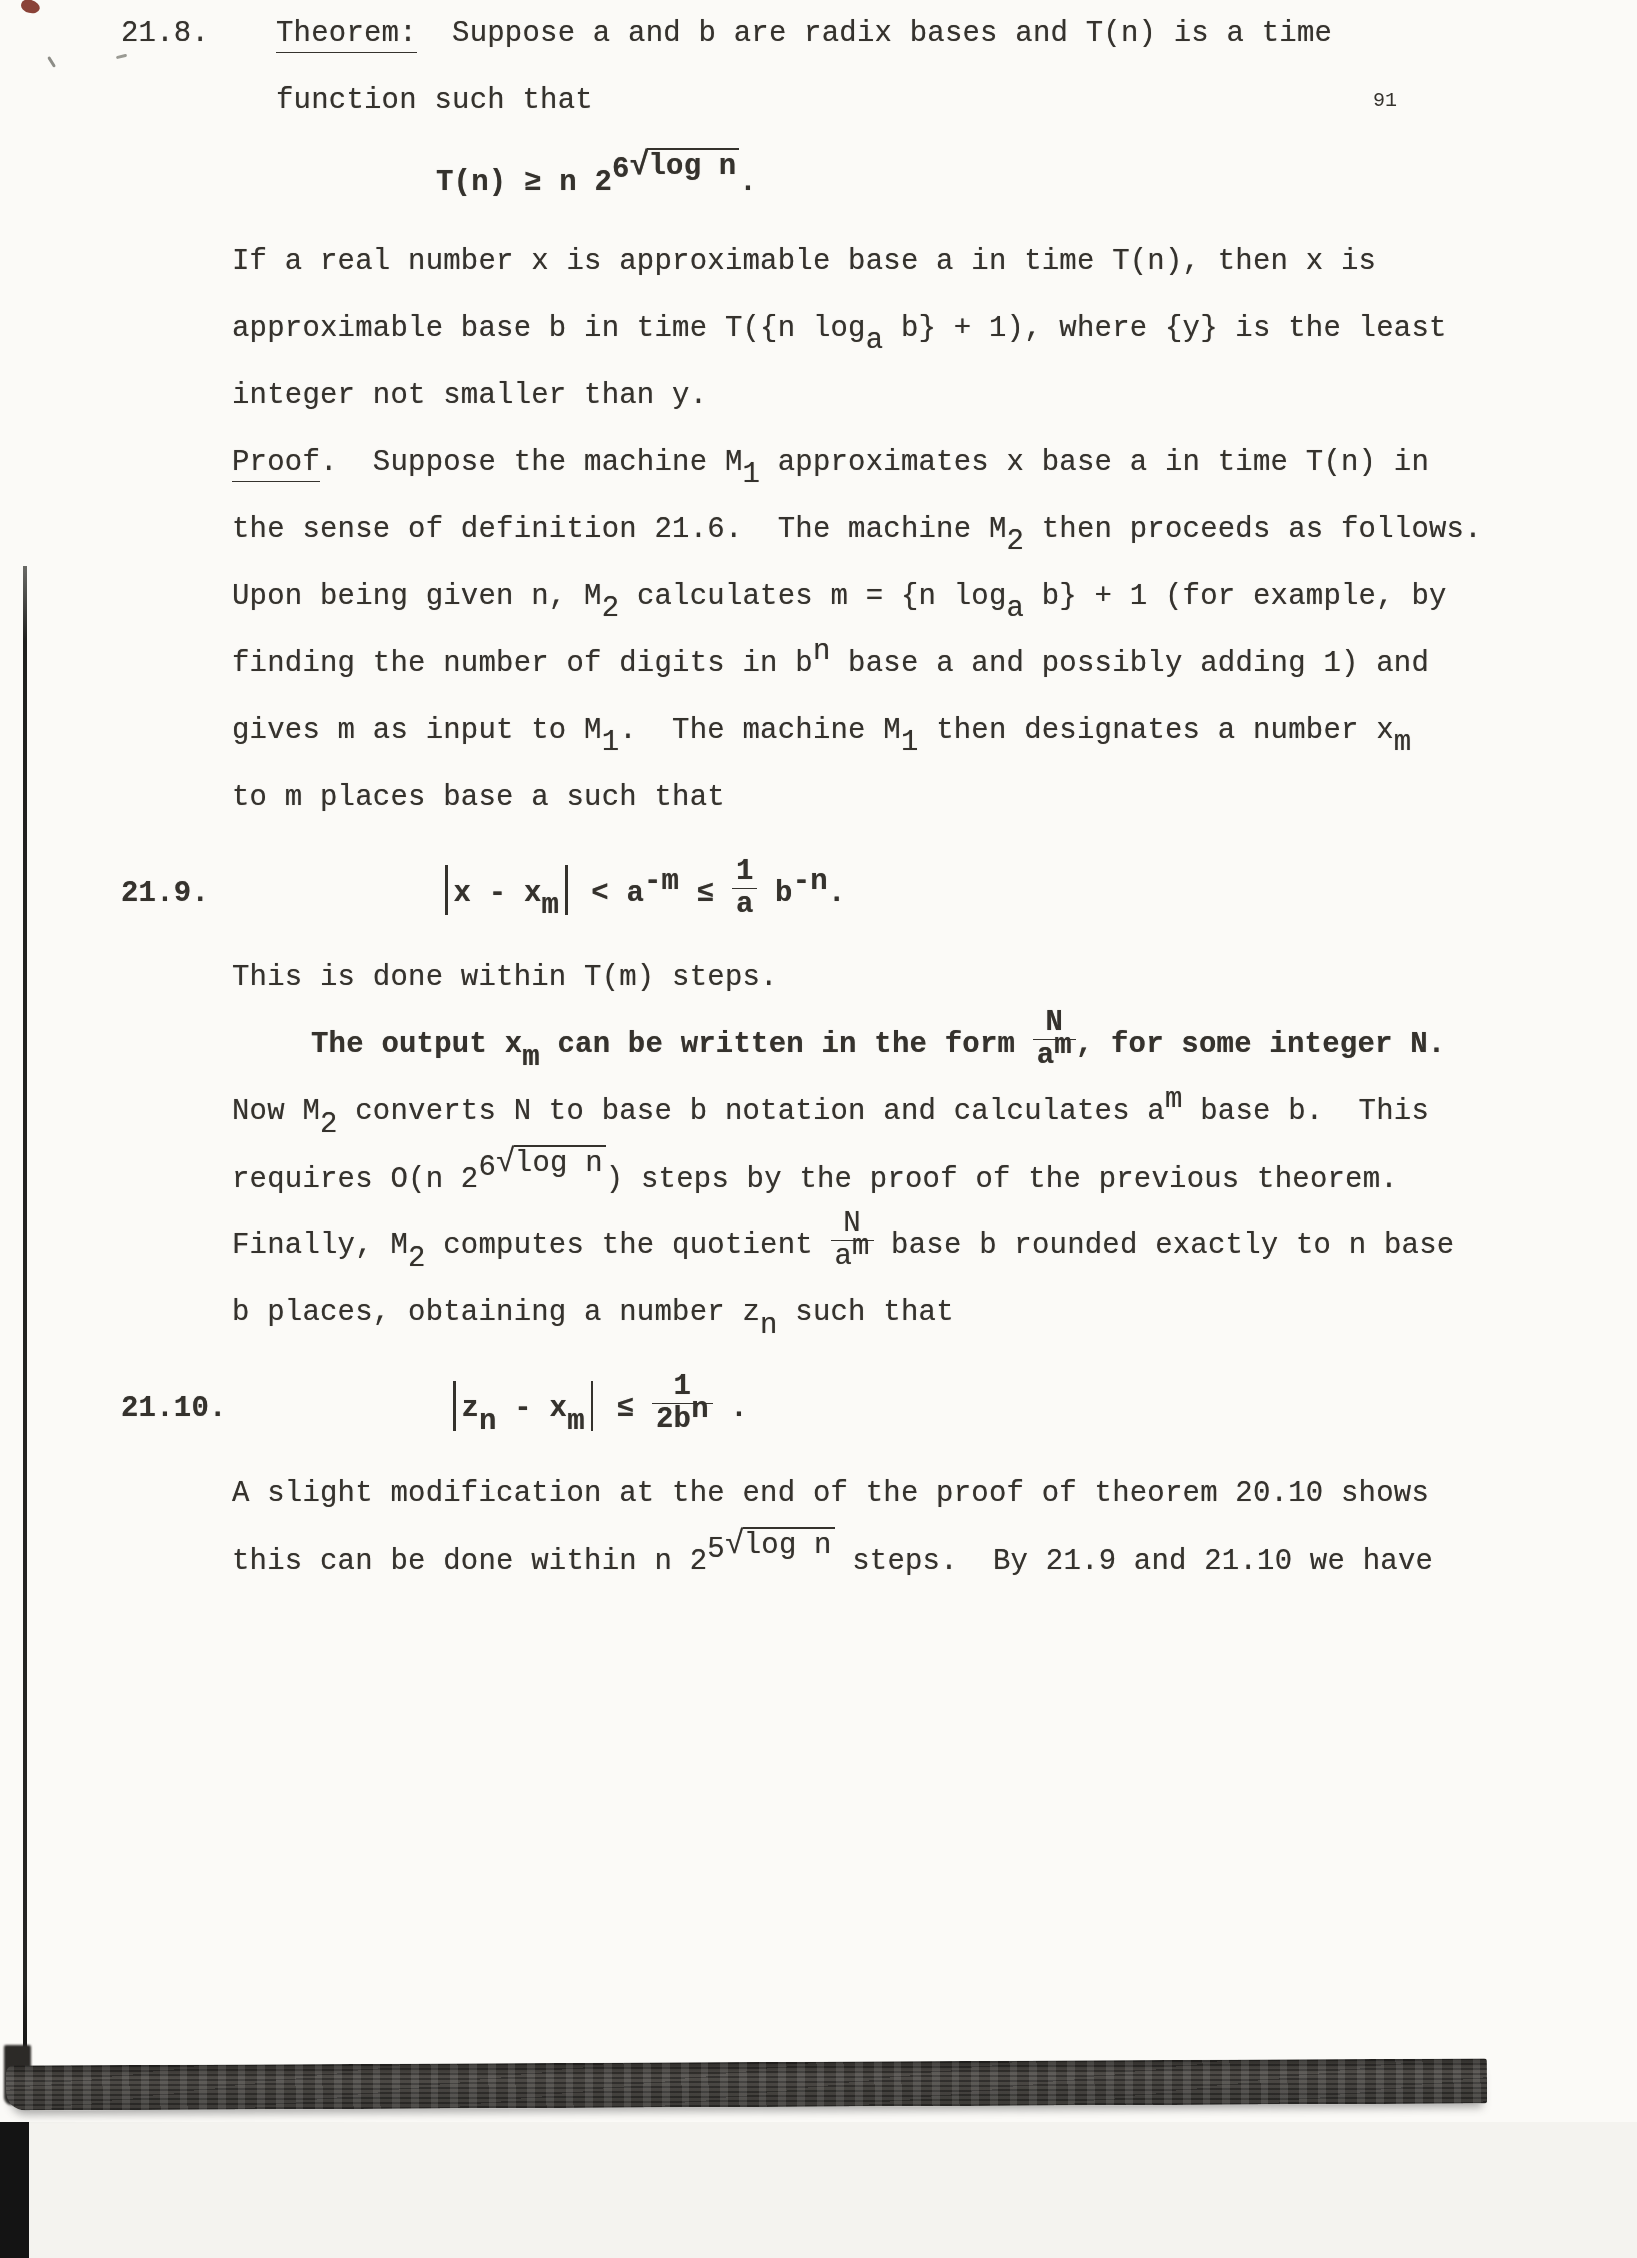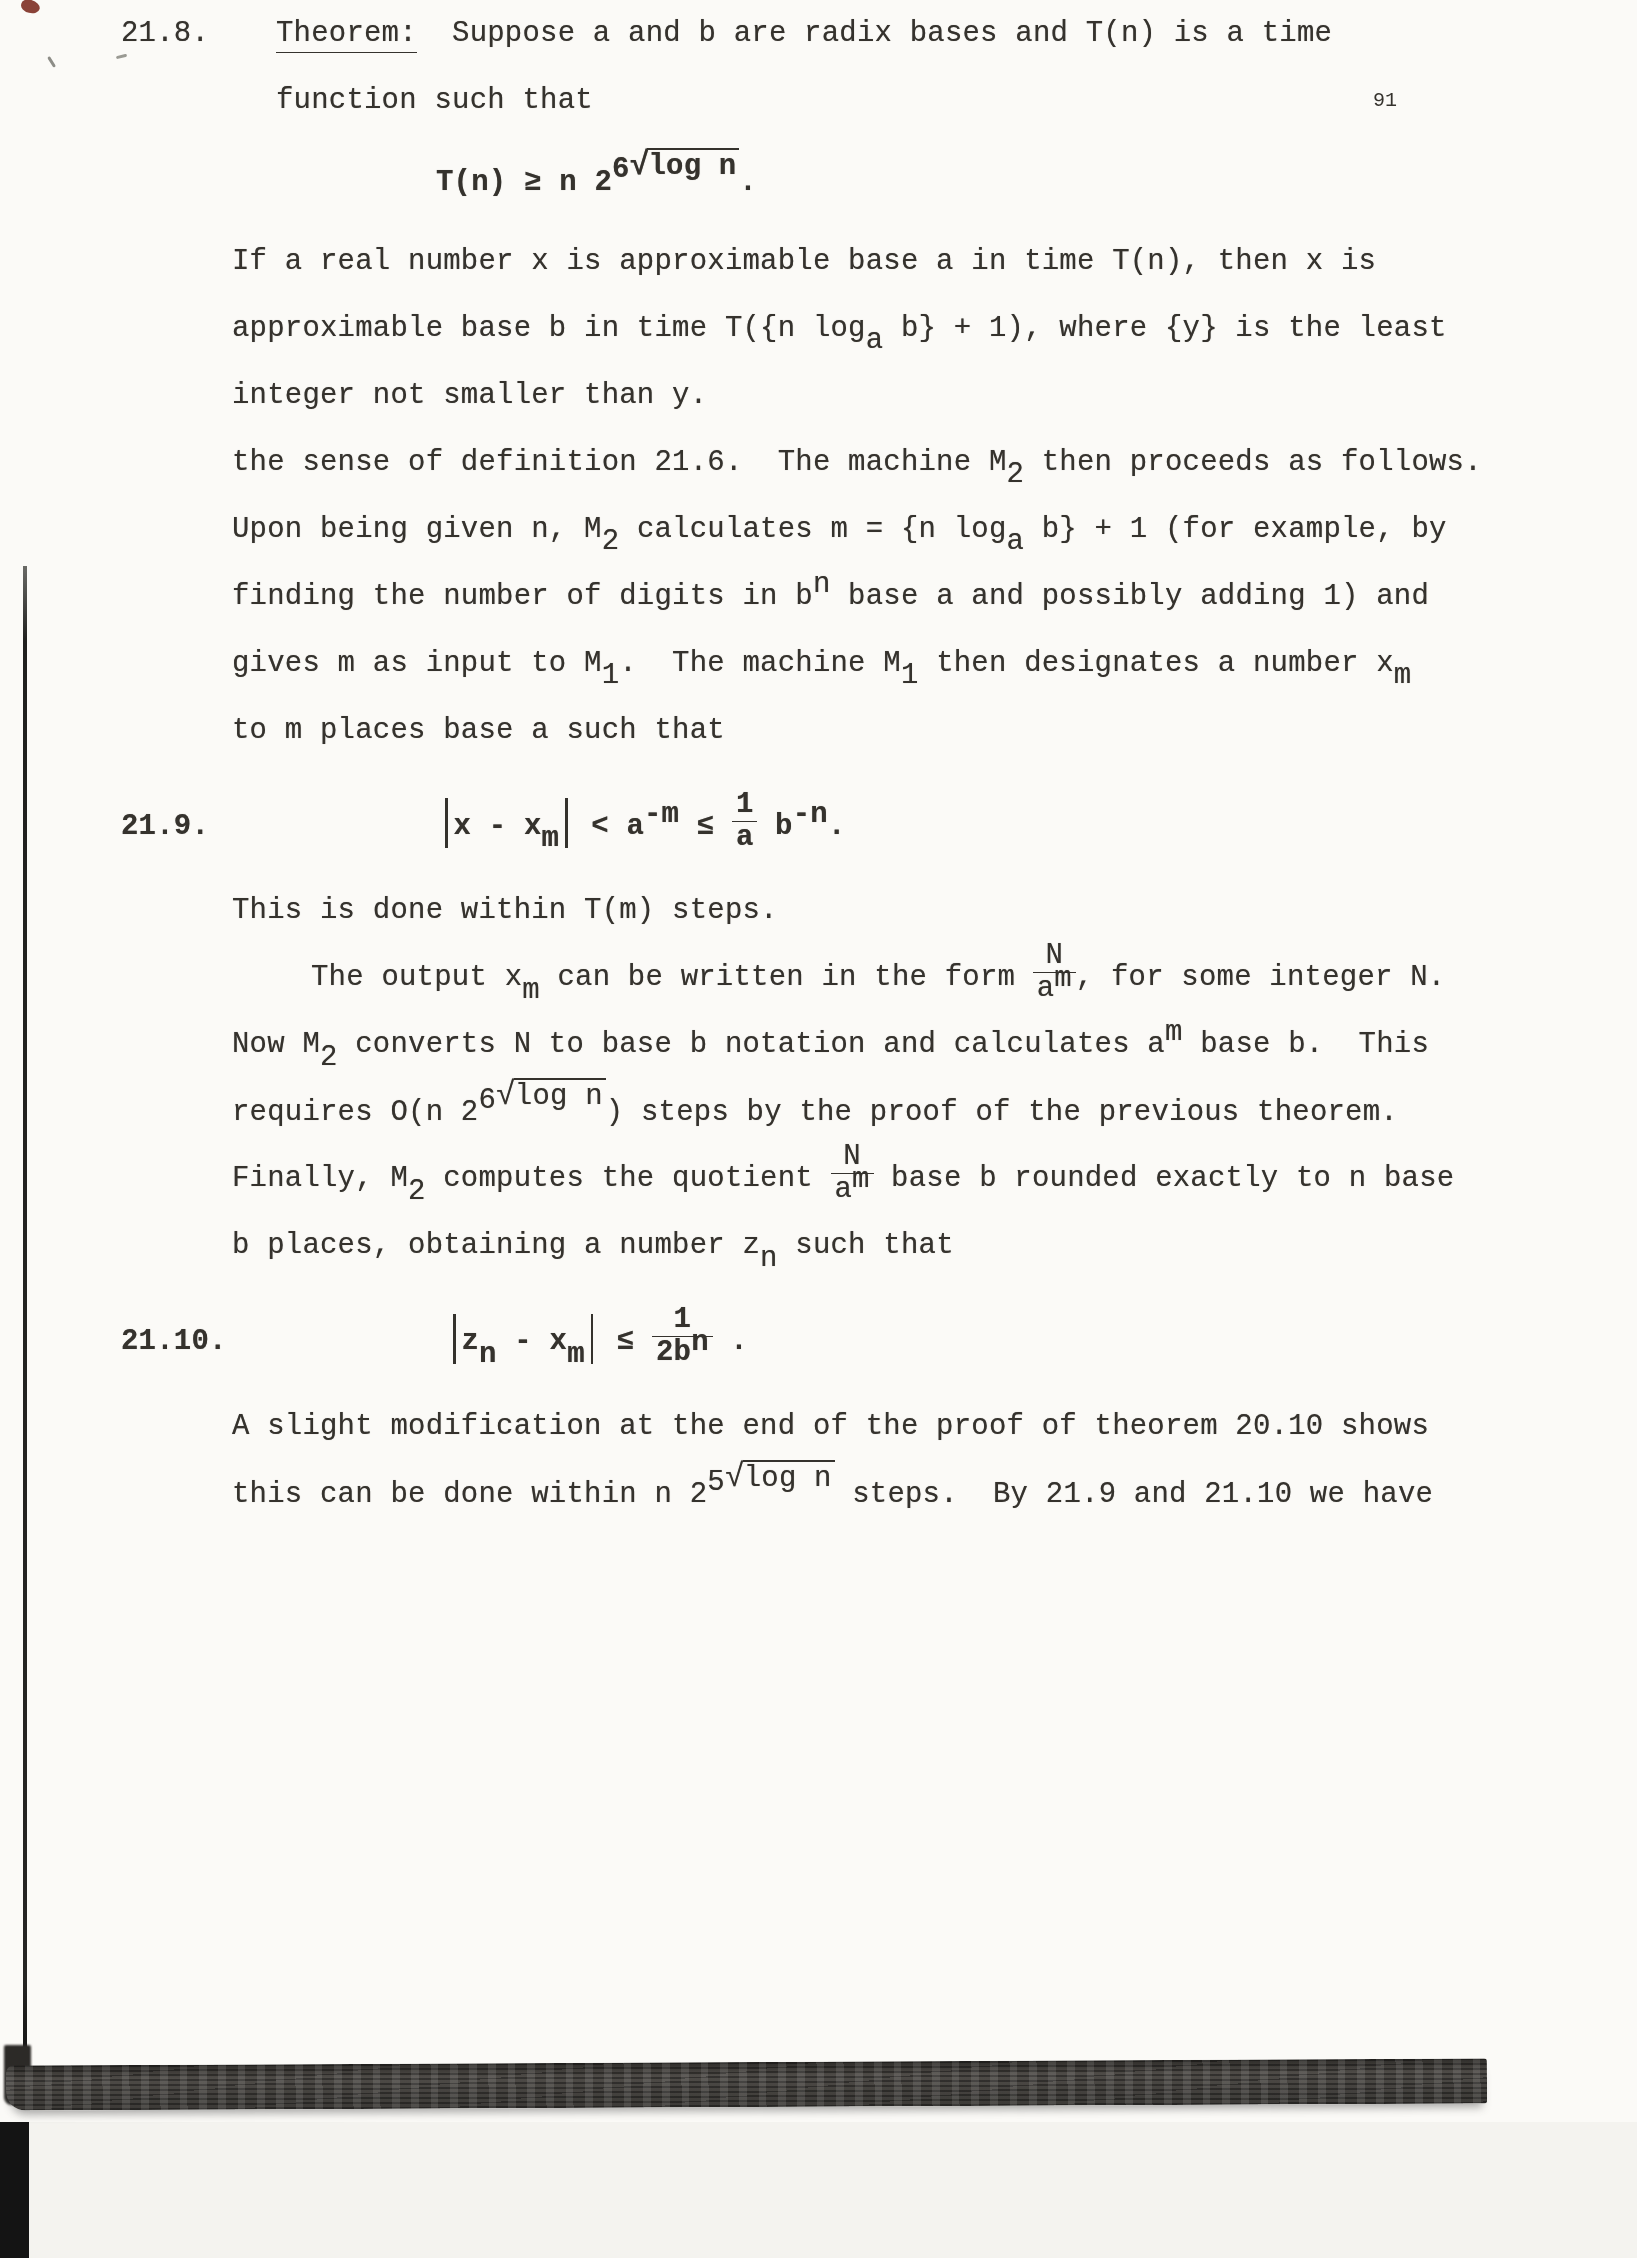--- a/index.html
+++ b/index.html
@@ -13,21 +13,21 @@
   #scanned-page{position:absolute;inset:0;}
   
   #text-flow{position:absolute;left:0;top:0;width:100%;}
   .line{
     position:relative;white-space:pre;height:67px;line-height:67px;
     font-size:29px;letter-spacing:0.2px;
     text-shadow:0 0 0.7px rgba(40,38,34,0.55);
   }
   .ind-a{padding-left:276px;}   
   .ind-b{padding-left:232px;}   
-  .ind-c{padding-left:311px;}   
+  .ind-c{padding-left:311px;font-weight:bold;}   
   .ind-e1{padding-left:436px;}  
   .ind-e2{padding-left:439px;}  
   .ind-e3{padding-left:447px;}  
   .eq{margin-top:29px;margin-bottom:17.4px;font-weight:bold;}
   .ind-e1.eq{margin-top:13.5px;margin-bottom:13.5px;}
   .eq-label{position:absolute;left:121px;top:0;}
   .underl{border-bottom:1.9px solid var(--ink);padding-bottom:1.9px;}
   .sup{display:inline-block;position:relative;top:-0.42em;}
   .sub{display:inline-block;position:relative;top:0.42em;}
   .abar{
@@ -90,20 +90,21 @@
 
 <div id="scanned-page">
   <div id="page-number">91</div>
   <div id="text-flow">
       <div class="line ind-a"><span class="eq-label">21.8.</span><span class="run underl">Theorem:</span><span class="run">  Suppose a and b are radix bases and T(n) is a time</span></div>
       <div class="line ind-a"><span class="run">function such that</span></div>
       <div class="line ind-e1 eq"><span class="run">T(n) ≥ n 2</span><span class="sup">6</span><span class="radical"><span class="rs">√</span><span class="ra">log n</span></span><span class="run">.</span></div>
       <div class="line ind-b"><span class="run">If a real number x is approximable base a in time T(n), then x is</span></div>
       <div class="line ind-b"><span class="run">approximable base b in time T({n log</span><span class="sub">a</span><span class="run"> b} + 1), where {y} is the least</span></div>
       <div class="line ind-b"><span class="run">integer not smaller than y.</span></div>
+      <div class="line ind-b"><span class="run underl">Proof</span><span class="run">.  Suppose the machine M</span><span class="sub">1</span><span class="run"> approximates x base a in time T(n) in</span></div>
       <div class="line ind-b"><span class="run">the sense of definition 21.6.  The machine M</span><span class="sub">2</span><span class="run"> then proceeds as follows.</span></div>
       <div class="line ind-b"><span class="run">Upon being given n, M</span><span class="sub">2</span><span class="run"> calculates m = {n log</span><span class="sub">a</span><span class="run"> b} + 1 (for example, by</span></div>
       <div class="line ind-b"><span class="run">finding the number of digits in b</span><span class="sup">n</span><span class="run"> base a and possibly adding 1) and</span></div>
       <div class="line ind-b"><span class="run">gives m as input to M</span><span class="sub">1</span><span class="run">.  The machine M</span><span class="sub">1</span><span class="run"> then designates a number x</span><span class="sub">m</span></div>
       <div class="line ind-b"><span class="run">to m places base a such that</span></div>
       <div class="line ind-e2 eq"><span class="eq-label">21.9.</span><span class="abar"></span><span class="run">x - x</span><span class="sub">m</span><span class="abar"></span><span class="run"> &lt; a</span><span class="sup">-m</span><span class="run"> ≤ </span><span class="frac"><span class="fn">1</span><span class="fd">a</span></span><span class="run"> b</span><span class="sup">-n</span><span class="run">.</span></div>
       <div class="line ind-b"><span class="run">This is done within T(m) steps.</span></div>
       <div class="line ind-c"><span class="run">The output x</span><span class="sub">m</span><span class="run"> can be written in the form </span><span class="frac"><span class="fn">N</span><span class="fd">a<span class="dsup">m</span></span></span><span class="run">, for some integer N.</span></div>
       <div class="line ind-b"><span class="run">Now M</span><span class="sub">2</span><span class="run"> converts N to base b notation and calculates a</span><span class="sup">m</span><span class="run"> base b.  This</span></div>
       <div class="line ind-b"><span class="run">requires O(n 2</span><span class="sup">6</span><span class="radical"><span class="rs">√</span><span class="ra">log n</span></span><span class="run">) steps by the proof of the previous theorem.</span></div>

